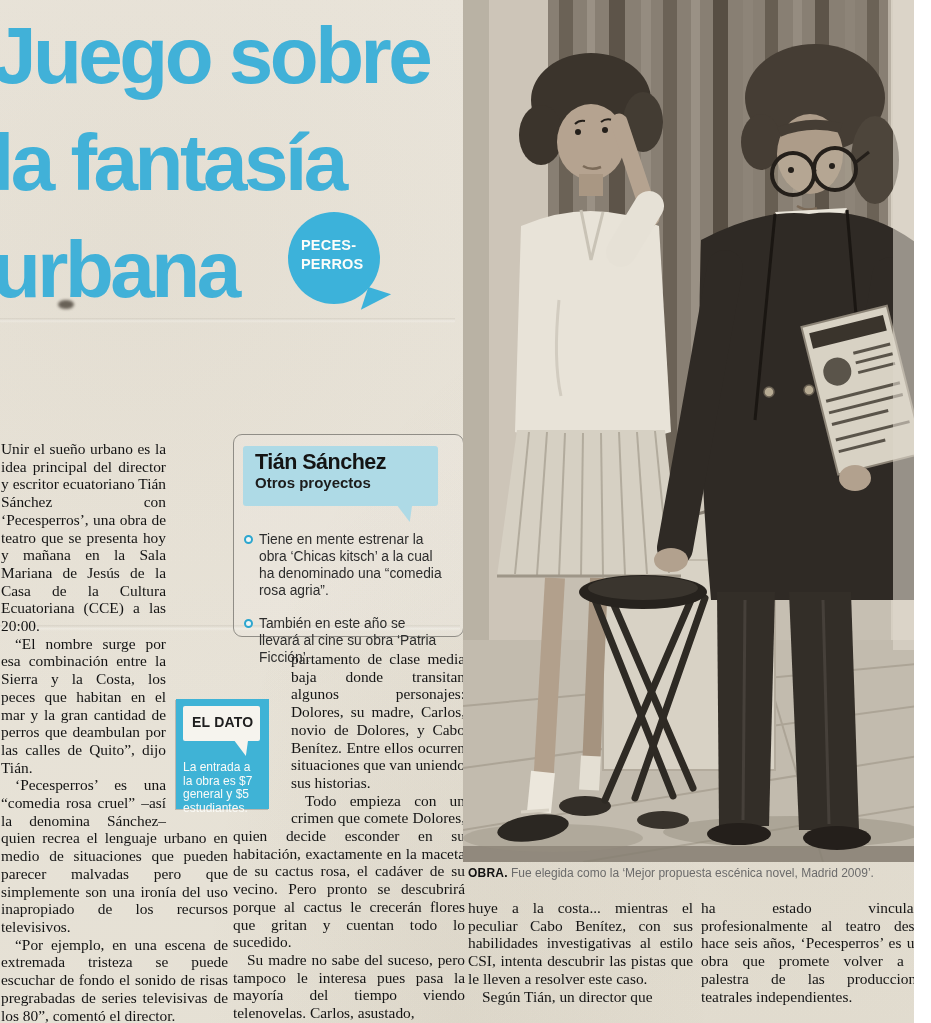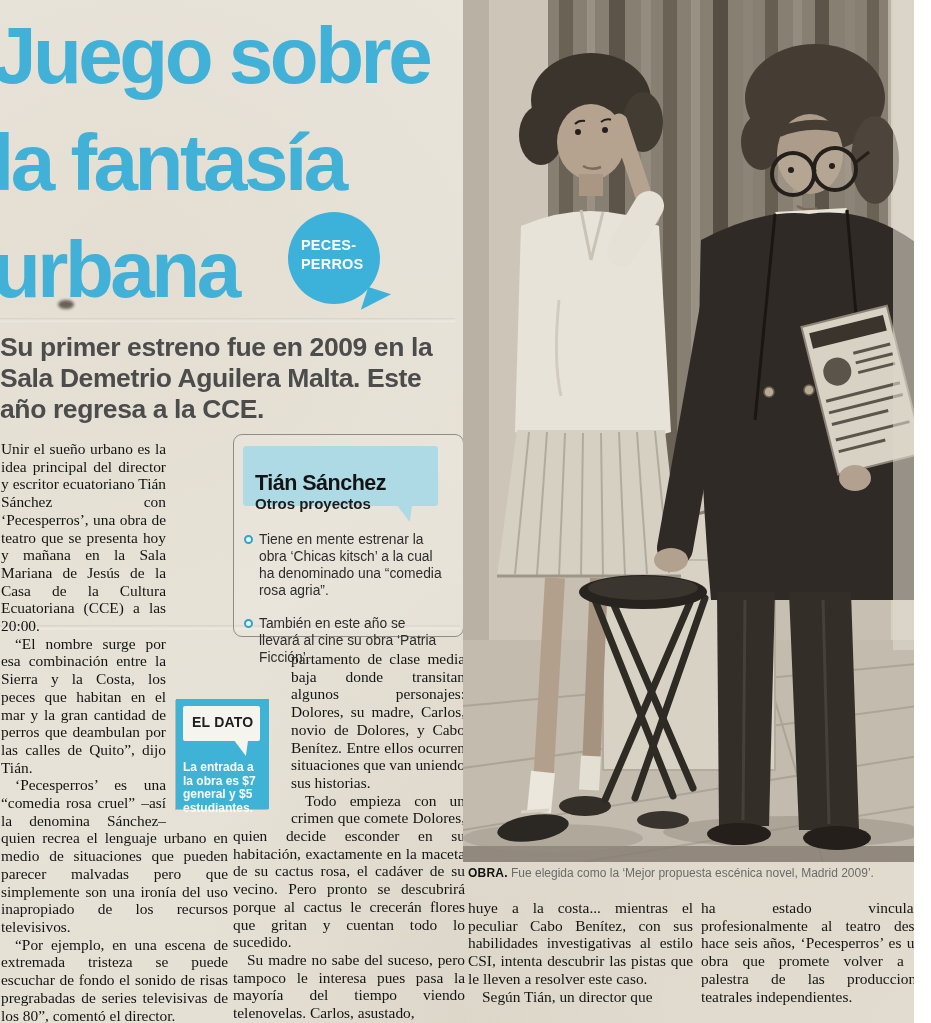--- a/index.html
+++ b/index.html
@@ -28,33 +28,33 @@
   .bodycol p{margin:0;}
   .bodycol p + p{text-indent:14px;}
   .col1{left:1px;top:440px;width:227px;}
   .col2{left:233px;top:650px;width:232px;}
   .col3{left:468px;top:899px;width:225px;}
   .col4{left:701px;top:899px;width:228px;}
   .spacer-r{float:right;width:54px;height:118px;margin:258px 0 6px 8px;}
   .spacer-l{float:left;width:48px;height:116px;margin:44px 10px 6px 0;}
   
   .infobox{position:absolute;left:233px;top:434px;width:229px;height:201px;border:1.5px solid #908d86;border-radius:9px;background:rgba(255,255,255,.12);}
-  .infobox-band{position:absolute;left:9px;top:11px;width:195px;height:60px;background:#aedae6;border-radius:3px;padding:25px 0 0 12px;box-sizing:border-box;}
+  .infobox-band{position:absolute;left:9px;top:11px;width:195px;height:60px;background:#aedae6;border-radius:3px;padding:4px 0 0 12px;box-sizing:border-box;}
   .infobox-band-tail{position:absolute;left:160px;top:69px;width:0;height:0;border-right:17px solid #aedae6;border-bottom:17px solid transparent;transform:rotate(8deg);}
   .infobox-title{font-family:"Liberation Sans",sans-serif;font-weight:bold;font-size:21.5px;letter-spacing:-.5px;color:#141414;line-height:24px;}
   .infobox-subtitle{font-family:"Liberation Sans",sans-serif;font-weight:bold;font-size:15px;color:#1c1c1c;line-height:18px;}
   .infobox-bullets{position:absolute;left:10px;top:96px;width:205px;margin:0;padding:0;list-style:none;font-family:"Liberation Sans",sans-serif;font-size:13.8px;line-height:17px;color:#2d2d2d;}
   .infobox-bullets li{position:relative;padding-left:15px;margin-bottom:16px;}
   .bullet-dot{position:absolute;left:0;top:4px;width:5px;height:5px;border:2.5px solid #2ca6cf;border-radius:50%;background:#eef5f5;}
   
   .dato{position:absolute;left:176px;top:699px;width:93px;height:110px;background:#3fb3d6;box-shadow:-1px 1px 0 rgba(60,60,60,.25);}
   .dato-label{position:absolute;left:7px;top:7px;width:77px;height:35px;background:#f6f4ee;border-radius:2px;}
   .dato-label span{position:absolute;left:9px;top:8px;font-family:"Liberation Sans",sans-serif;font-weight:bold;font-size:14px;letter-spacing:.2px;color:#1e1e1e;}
   .dato-tail{position:absolute;left:56px;top:41px;width:0;height:0;border-right:15px solid #f6f4ee;border-bottom:15px solid transparent;transform:rotate(8deg);}
-  .dato-text{position:absolute;left:7px;top:62px;width:80px;font-family:"Liberation Sans",sans-serif;font-weight:bold;font-size:12px;line-height:13.5px;color:#fbfbf8;}
+  .dato-text{position:absolute;left:7px;top:62px;width:80px;font-family:"Liberation Sans",sans-serif;font-weight:normal;font-size:12px;line-height:13.5px;color:#fbfbf8;}
   
   .photo{position:absolute;left:463px;top:0;width:455px;height:862px;}
   .caption{position:absolute;left:468px;top:866px;width:458px;font-family:"Liberation Sans",sans-serif;font-size:12px;color:#6b6b6b;}
   .caption b{color:#121212;font-weight:bold;letter-spacing:.2px;}
 </style>
 </head>
 <body>
 
 <div class="page">
 
@@ -69,25 +69,20 @@
   </div>
 
   <div class="badge">
     <div class="badge-tail"></div>
     <div class="badge-text">
       <div>PECES-</div>
       <div>PERROS</div>
     </div>
   </div>
 
-  <div class="standfirst">
-    <div>Su primer estreno fue en 2009 en la</div>
-    <div>Sala Demetrio Aguilera Malta. Este</div>
-    <div>año regresa a la CCE.</div>
-  </div>
 
   <div class="bodycol col1">
     <span class="spacer-r"></span>
     <p>Unir el sueño urbano es la idea principal del director y escritor ecuatoriano Tián Sánchez con ‘Pecesperros’, una obra de teatro que se presenta hoy y mañana en la Sala Mariana de Jesús de la Casa de la Cultura Ecuatoriana (CCE) a las 20:00.</p>
     <p>“El nombre surge por esa combinación entre la Sierra y la Costa, los peces que habitan en el mar y la gran cantidad de perros que deambulan por las calles de Quito”, dijo Tián.</p>
     <p>‘Pecesperros’ es una “comedia rosa cruel” –así la denomina Sánchez– quien recrea el lenguaje urbano en medio de situaciones que pueden parecer malvadas pero que simplemente son una ironía del uso inapropiado de los recursos televisivos.</p>
     <p>“Por ejemplo, en una escena de extremada tristeza se puede escuchar de fondo el sonido de risas pregrabadas de series televisivas de los 80”, comentó el director.</p>
 
   </div>
 

